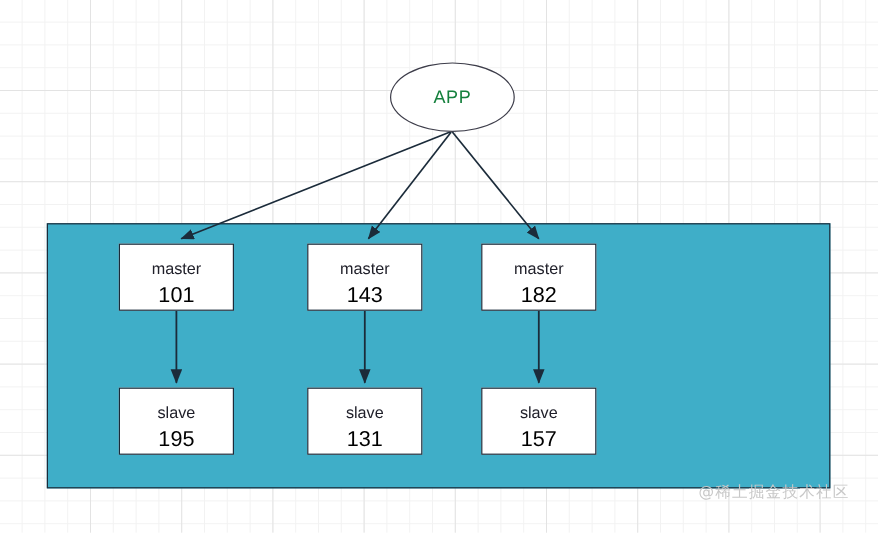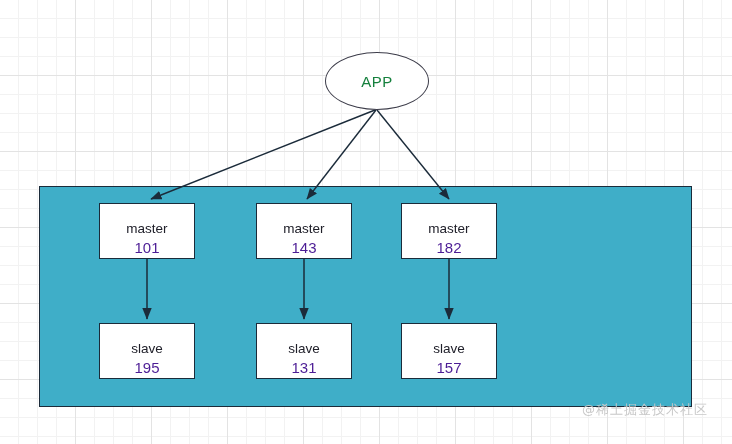--- a/index.html
+++ b/index.html
@@ -68,22 +68,22 @@
     flex-direction: column;
     align-items: center;
     justify-content: flex-end;
     line-height: 1.35;
   }
   .node-box .role {
     font-size: 13.5px;
     color: #20202a;
   }
   .node-box .num {
-    font-size: 15px;
-    color: #4c1d95;
+    font-size: 18px;
+    color: #000000;
   }
 
   .m1 { left: 99px;  top: 203px; }
   .m2 { left: 256px; top: 203px; }
   .m3 { left: 401px; top: 203px; }
   .s1 { left: 99px;  top: 323px; }
   .s2 { left: 256px; top: 323px; }
   .s3 { left: 401px; top: 323px; }
 
   

